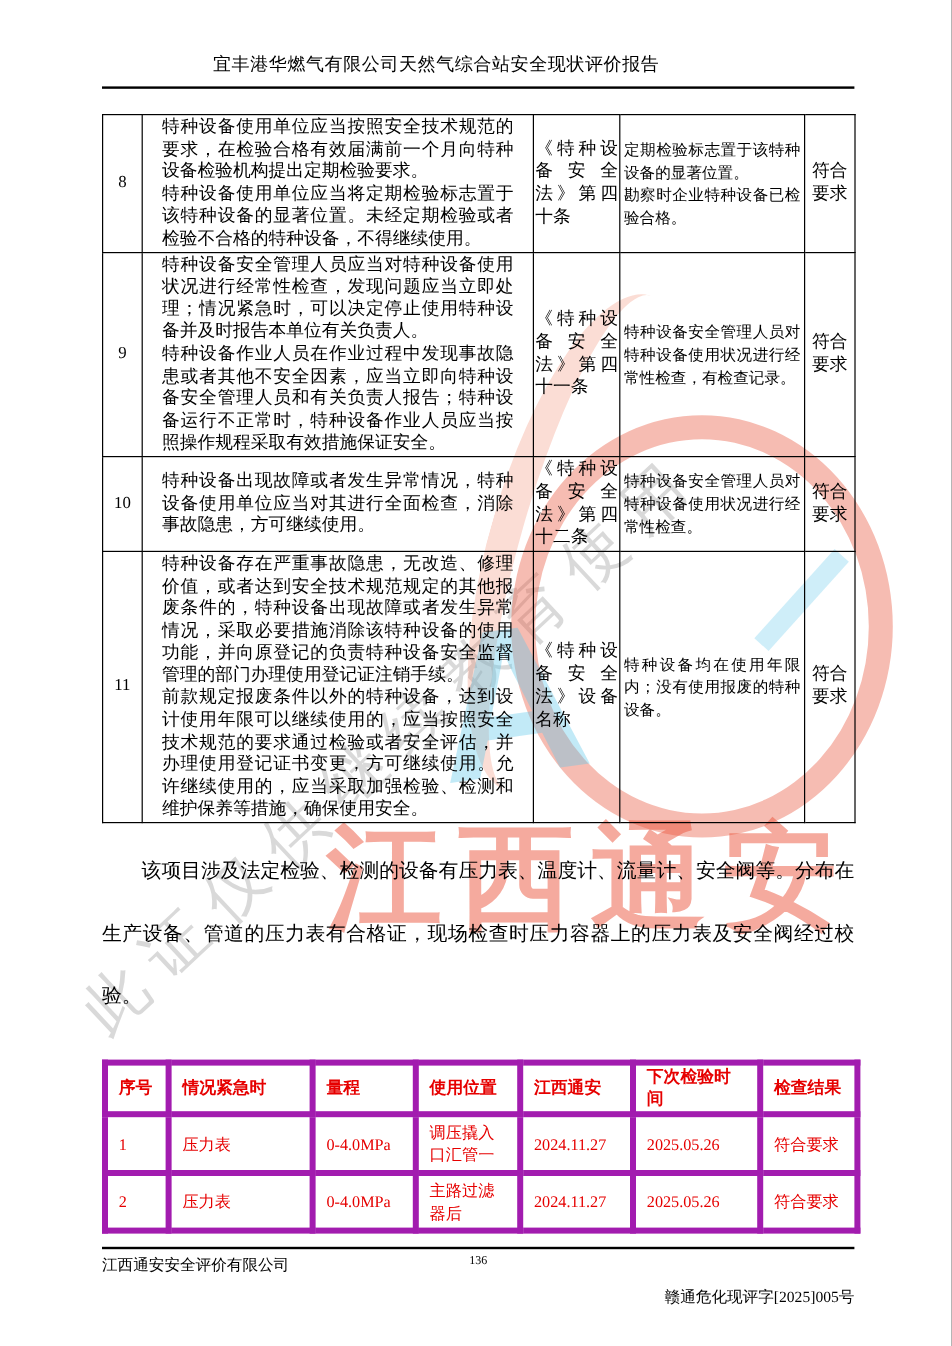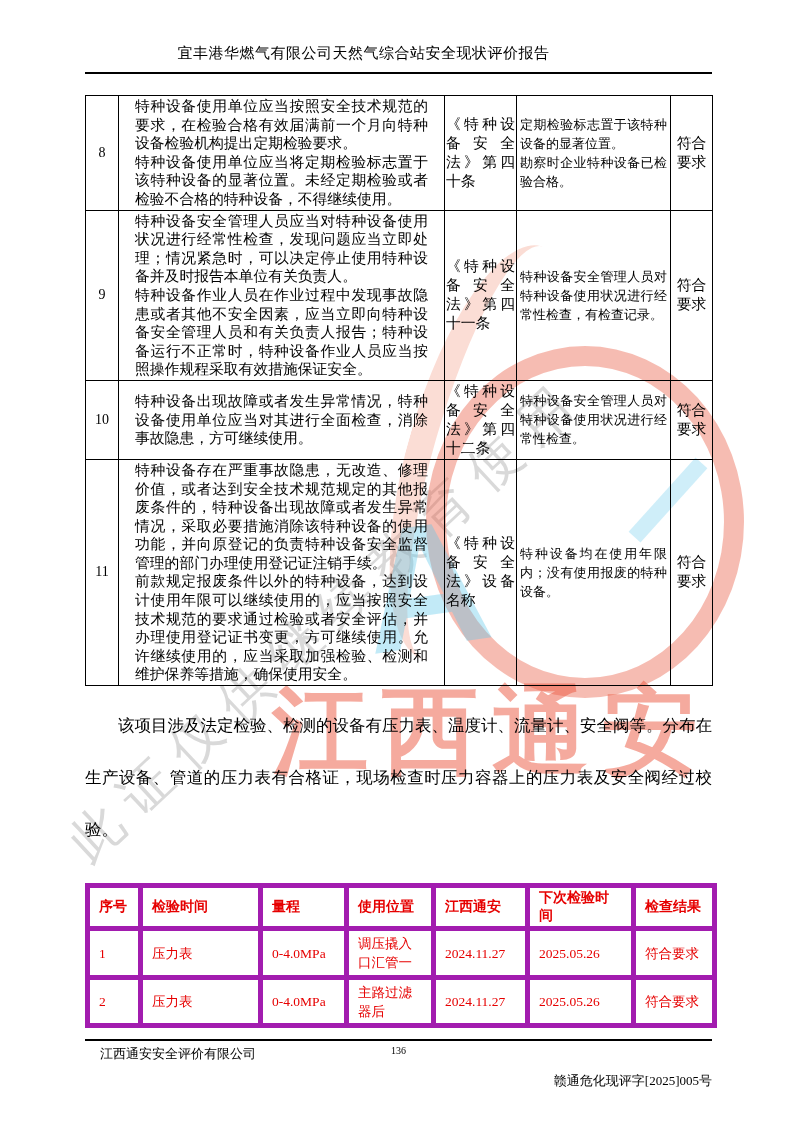--- a/index.html
+++ b/index.html
@@ -62,21 +62,21 @@
     padding:0 9px; }
   .ptable th { font-size:14px; font-weight:bold; }
   .ptable td { font-size:13.5px; line-height:19px; }
   .ptable tr.ph { height:43px; }
   .ptable tr.p1 { height:49px; }
   .ptable tr.p2 { height:48px; }
 
   
   .footer-rule { position:absolute; top:1039px; left:85px; width:627px; border-top:2px solid #000; }
   .footer { position:absolute; top:1045px; left:85px; width:627px; height:20px; font-size:13px; }
-  .f-left  { position:absolute; left:15px; top:0; }
+  .f-left  { position:absolute; left:0; top:0; }
   .f-center{ position:absolute; left:0; top:0; width:100%; text-align:center; font-size:10px; }
   .f-right { position:absolute; right:0; top:0;margin-top:27px; }
 </style>
 </head>
 <body>
 
 <div class="page">
 
   <div class="watermark-layer">
     <div class="wm-diagonal">此证仅供继续教育使用</div>
@@ -143,21 +143,21 @@
           <col style="width:120px">
           <col style="width:86px">
           <col style="width:87px">
         <col style="width:94px">
           <col style="width:106px">
           <col style="width:81px">
       </colgroup>
       <tbody>
         <tr class="ph">
           <th>序号</th>
-          <th>检验时间</th>
+          <th>情况紧急时</th>
           <th>量程</th>
           <th>使用位置</th>
           <th>江西通安</th>
           <th>下次检验时间</th>
           <th>检查结果</th>
         </tr>
         <tr class="p1">
           <td>1</td>
           <td>压力表</td>
           <td>0-4.0MPa</td>

